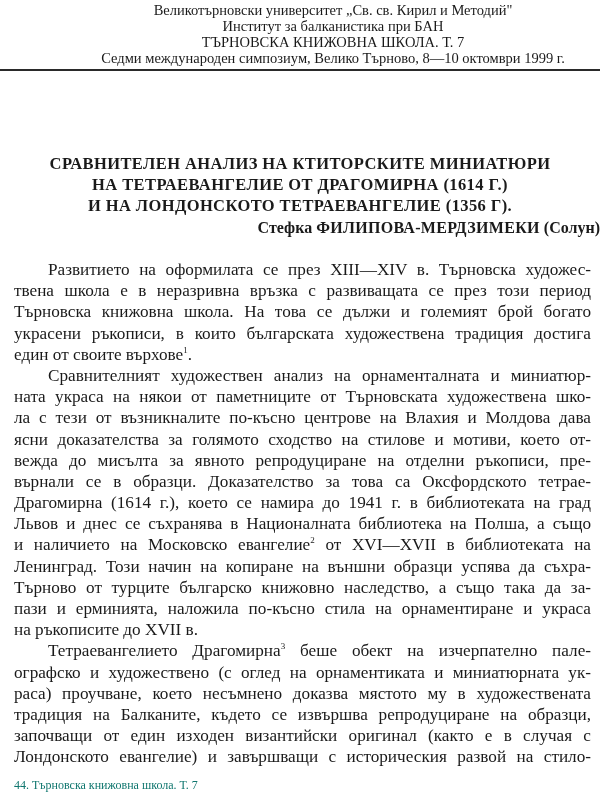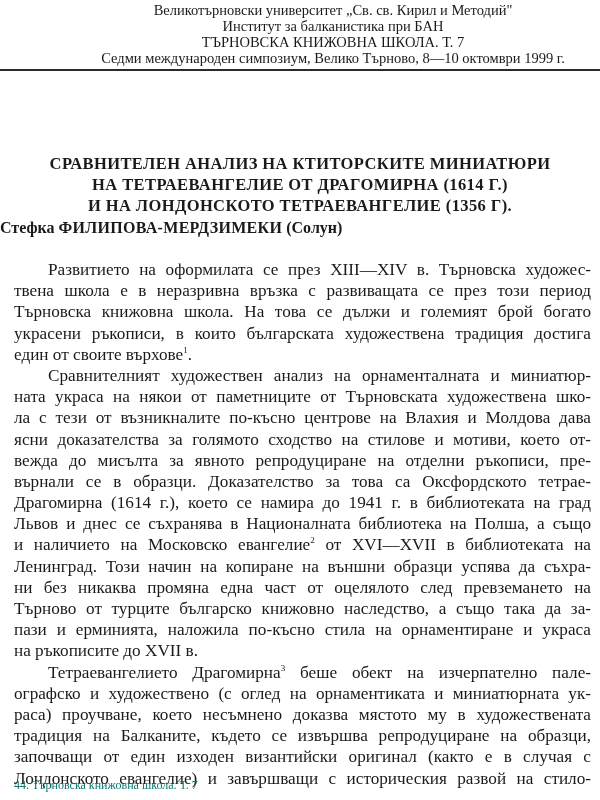--- a/index.html
+++ b/index.html
@@ -19,21 +19,21 @@
     background: #2a2a2a;
   }
   .title {
     position: absolute; left: 0; top: 153px; width: 600px;
     text-align: center; font-weight: bold; font-size: 16.5px;
     line-height: 21px; letter-spacing: 0.4px;
   }
   .title .line { white-space: nowrap; }
   .author {
     position: absolute; left: 0; top: 219px; width: 600px;
-    text-align: left; font-size: 16px; font-weight: bold; white-space: nowrap;
+    text-align: right; font-size: 16px; font-weight: bold; white-space: nowrap;
   }
   .author .author-given { font-weight: bold; }
   .author .author-surname { font-weight: bold; letter-spacing: 0.3px; }
   .body-text {
     position: absolute; left: 14px; top: 259px; width: 577px;
     font-size: 17.2px; line-height: 21.2px;
   }
   .body-text .bline {
     display: block; white-space: nowrap; text-align: justify;
     text-align-last: justify; height: 21.2px; overflow: visible;
@@ -78,21 +78,20 @@
     <span class="bline indent"><span>Сравнителният художествен анализ на орнаменталната и миниатюр-</span></span>
     <span class="bline"><span>ната украса на някои от паметниците от Търновската художествена шко-</span></span>
     <span class="bline"><span>ла с тези от възникналите по-късно центрове на Влахия и Молдова дава</span></span>
     <span class="bline"><span>ясни доказателства за голямото сходство на стилове и мотиви, което от-</span></span>
     <span class="bline"><span>вежда до мисълта за явното репродуциране на отделни ръкописи, пре-</span></span>
     <span class="bline"><span>върнали се в образци. Доказателство за това са Оксфордското тетрае-</span></span>
     <span class="bline"><span>Драгомирна (1614 г.), което се намира до 1941 г. в библиотеката на град</span></span>
     <span class="bline"><span>Львов и днес се съхранява в Националната библиотека на Полша, а също</span></span>
     <span class="bline"><span>и наличието на Московско евангелие</span><sup>2</sup><span> от XVI—XVII в библиотеката на</span></span>
     <span class="bline"><span>Ленинград. Този начин на копиране на външни образци успява да съхра-</span></span>
-    <span class="bline"><span>ни без никаква промяна една част от оцелялото след превземането на</span></span>
     <span class="bline"><span>Търново от турците българско книжовно наследство, а също така да за-</span></span>
     <span class="bline"><span>пази и ерминията, наложила по-късно стила на орнаментиране и украса</span></span>
     <span class="bline last"><span>на ръкописите до XVII в.</span></span>
     <span class="bline indent"><span>Тетраевангелието Драгомирна</span><sup>3</sup><span> беше обект на изчерпателно пале-</span></span>
     <span class="bline"><span>ографско и художествено (с оглед на орнаментиката и миниатюрната ук-</span></span>
     <span class="bline"><span>раса) проучване, което несъмнено доказва мястото му в художествената</span></span>
     <span class="bline"><span>традиция на Балканите, където се извършва репродуциране на образци,</span></span>
     <span class="bline"><span>започващи от един изходен византийски оригинал (както е в случая с</span></span>
     <span class="bline"><span>Лондонското евангелие) и завършващи с историческия развой на стило-</span></span>
   </div>

